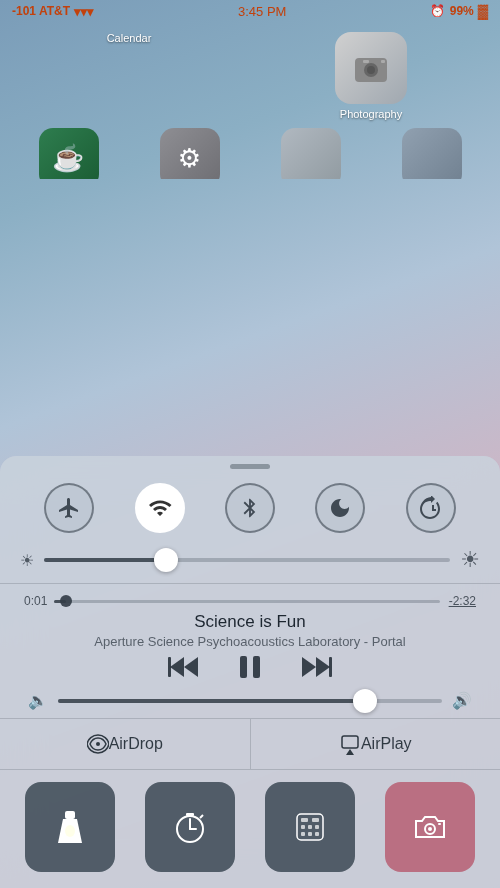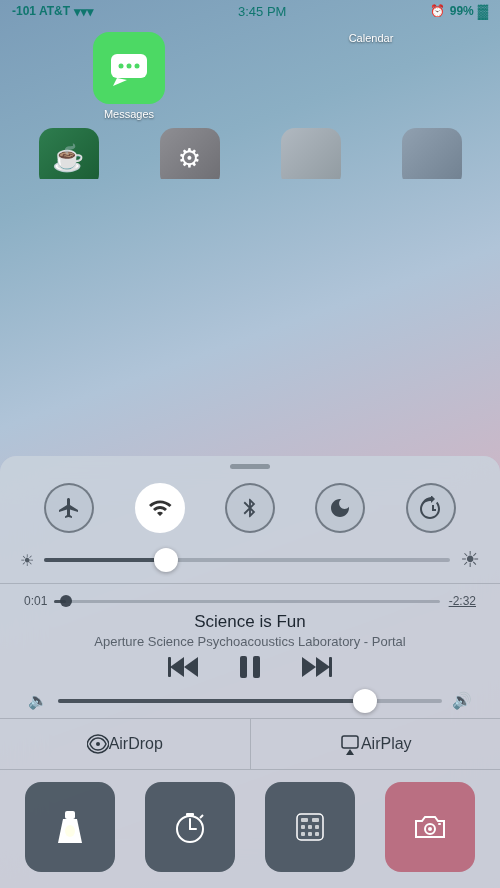--- a/index.html
+++ b/index.html
@@ -22,21 +22,21 @@
 
     
     .status-bar {
       position: relative;
       z-index: 10;
       display: flex;
       align-items: center;
       justify-content: space-between;
       padding: 4px 12px;
       height: 22px;
-      color: #0f766e;
+      color: #c2410c;
       font-size: 12px;
       font-weight: 600;
     }
     .status-left { display: flex; align-items: center; gap: 4px; }
     .status-center { font-size: 13px; font-weight: 500; }
     .status-right { display: flex; align-items: center; gap: 4px; font-size: 12px; }
 
     
     .app-grid {
       position: relative;
@@ -328,38 +328,38 @@
   <div class="status-center">3:45 PM</div>
   <div class="status-right">
     <span>⏰</span>
     <span>99%</span>
     <span style="font-size:14px;">▓</span>
   </div>
 </div>
 
 <div class="app-grid">
 
-  <div class="app-item">
-    <div class="app-icon icon-messages">
-      <svg width="44" height="44" viewBox="0 0 44 44">
-        <rect x="4" y="8" width="36" height="24" rx="6" fill="white"></rect>
-        <polygon points="10,32 6,40 20,34" fill="white"></polygon>
-        <circle cx="14" cy="20" r="2.5" fill="#4cd964"></circle>
-        <circle cx="22" cy="20" r="2.5" fill="#4cd964"></circle>
-        <circle cx="30" cy="20" r="2.5" fill="#4cd964"></circle>
-      </svg>
-    </div>
-    <span class="app-label">Messages</span>
-  </div>
 
   <div class="app-item">
     <span class="app-label">Calendar</span>
   </div>
 
 
+  <div class="app-item">
+    <div class="app-icon icon-photography" style="background: linear-gradient(135deg, #d0d0d0, #a0a8b0);">
+      <svg width="44" height="44" viewBox="0 0 44 44">
+        <rect x="6" y="12" width="32" height="24" rx="4" fill="#888"></rect>
+        <circle cx="22" cy="24" r="7" fill="#666"></circle>
+        <circle cx="22" cy="24" r="4" fill="#555"></circle>
+        <rect x="14" y="14" width="6" height="3" rx="1" fill="#aaa"></rect>
+        <rect x="32" y="14" width="4" height="3" rx="1" fill="#aaa"></rect>
+      </svg>
+    </div>
+    <span class="app-label">Photography</span>
+  </div>
 
 </div>
 
 <div class="app-grid-row2">
   <div class="app-item-small">
     <div class="app-icon-small" style="background:linear-gradient(135deg,#2e7d4f,#1a5c33);">
       <span style="color:#fff;font-size:26px;">☕</span>
     </div>
   </div>
   <div class="app-item-small">

